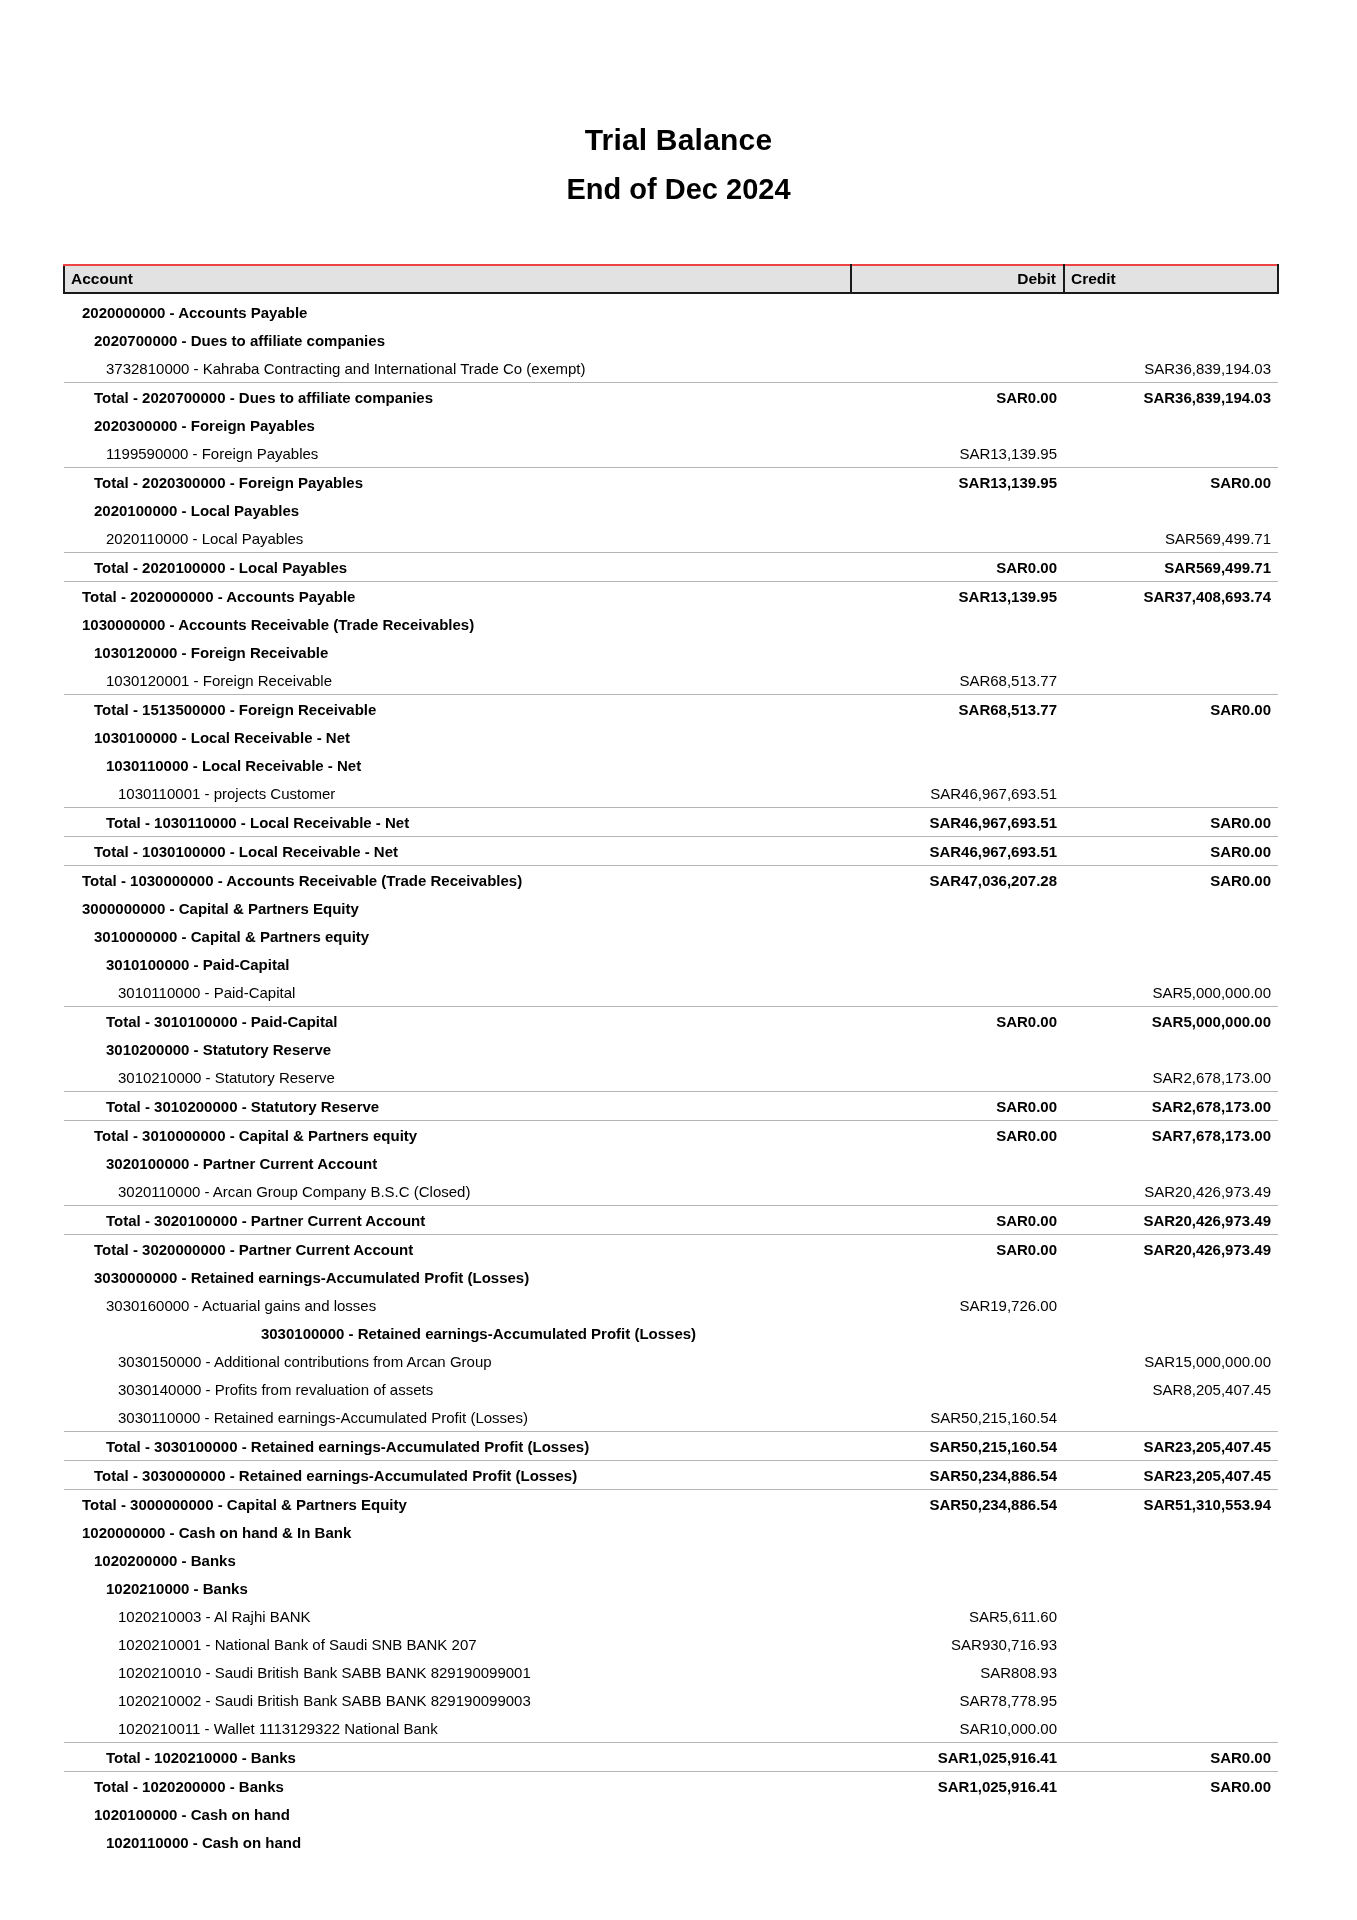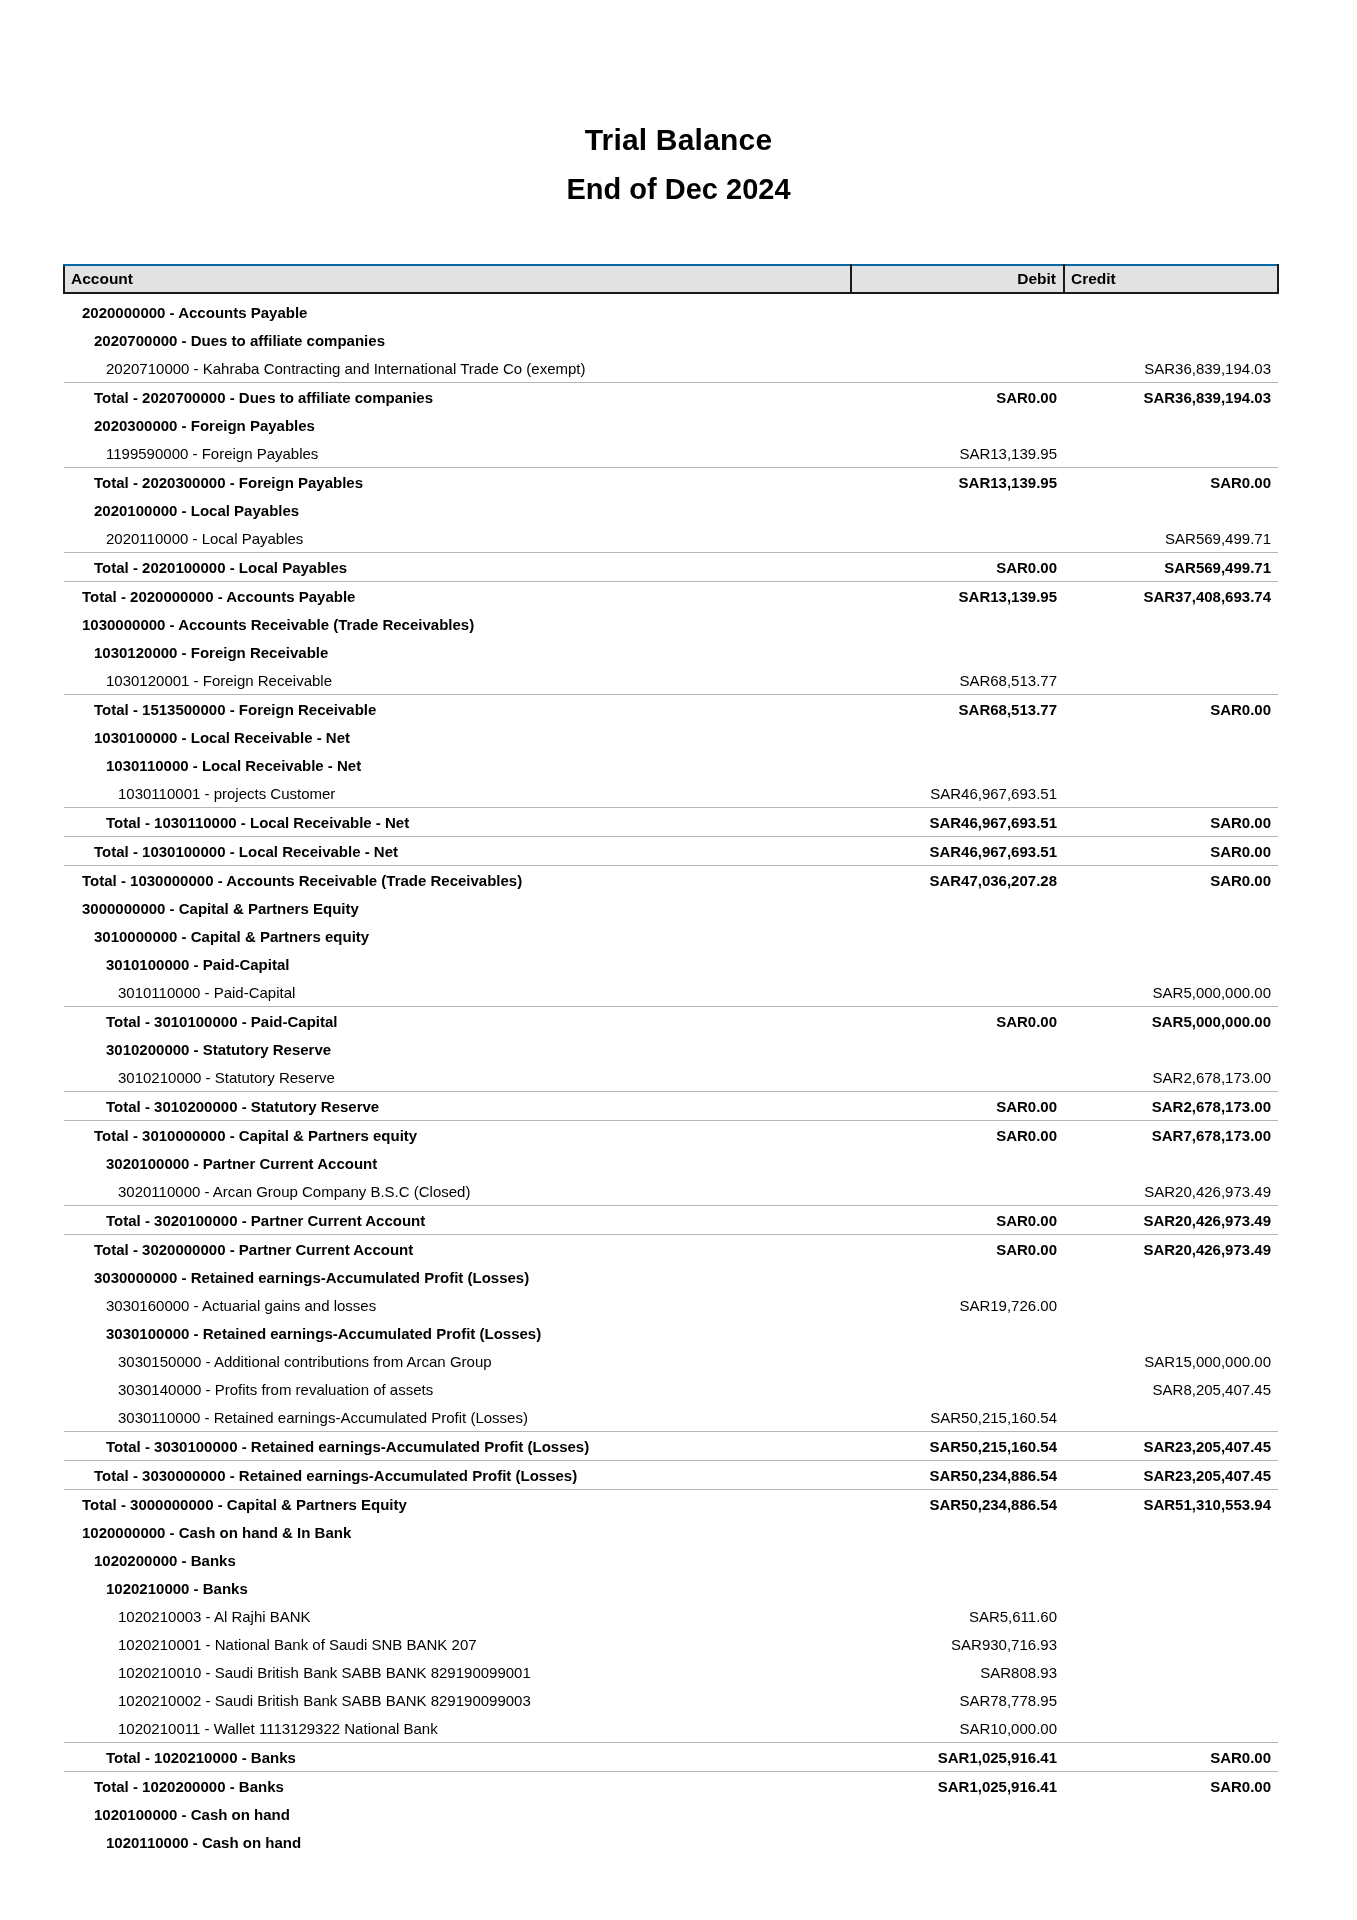--- a/index.html
+++ b/index.html
@@ -14,21 +14,21 @@
   .doc-header{padding-top:122px;text-align:center;}
   .doc-title{font-size:30px;font-weight:bold;margin:0;line-height:36px;letter-spacing:.2px;}
   .doc-subtitle{font-size:29px;font-weight:bold;margin:14px 0 0 0;line-height:34px;}
   .tb-wrap{margin:58px 0 0 63px;width:1214px;}
   table.tb{border-collapse:collapse;table-layout:fixed;width:1214px;font-size:15px;}
   .tb col.c-account{width:787px;}
   .tb col.c-debit{width:213px;}
   .tb col.c-credit{width:214px;}
   .tb thead th{
     background:#e2e2e2;
-    border-top:2px solid #0369a1;
+    border-top:2px solid #ef4444;
     border-bottom:2px solid #1a1a1a;
     height:26px;
     font-size:15.5px;
     font-weight:bold;
     padding:0 7px 0 6px;
     vertical-align:middle;
   }
   .tb thead th.h-account{text-align:left;border-left:2px solid #1a1a1a;border-right:2px solid #1a1a1a;}
   .tb thead th.h-debit{text-align:right;border-right:2px solid #1a1a1a;}
   .tb thead th.h-credit{text-align:left;border-right:2px solid #1a1a1a;}
@@ -71,21 +71,21 @@
           <td style="padding-left: 18px;">2020000000 - Accounts Payable</td>
           <td class="num"></td>
           <td class="num"></td>
         </tr>
         <tr class="b">
           <td style="padding-left: 30px;">2020700000 - Dues to affiliate companies</td>
           <td class="num"></td>
           <td class="num"></td>
         </tr>
         <tr class="">
-          <td style="padding-left: 42px;">2020710000 - Kahraba Contracting and International Trade Co (exempt)</td>
+          <td style="padding-left: 42px;">3732810000 - Kahraba Contracting and International Trade Co (exempt)</td>
           <td class="num"></td>
           <td class="num">SAR36,839,194.03</td>
         </tr>
         <tr class="b t">
           <td style="padding-left: 30px;">Total - 2020700000 - Dues to affiliate companies</td>
           <td class="num">SAR0.00</td>
           <td class="num">SAR36,839,194.03</td>
         </tr>
         <tr class="b">
           <td style="padding-left: 30px;">2020300000 - Foreign Payables</td>
@@ -241,21 +241,21 @@
           <td style="padding-left: 30px;">3030000000 - Retained earnings-Accumulated Profit (Losses)</td>
           <td class="num"></td>
           <td class="num"></td>
         </tr>
         <tr class="">
           <td style="padding-left: 42px;">3030160000 - Actuarial gains and losses</td>
           <td class="num">SAR19,726.00</td>
           <td class="num"></td>
         </tr>
         <tr class="b">
-          <td style="padding-left: 42px;">3030100000 - Retained earnings-Accumulated Profit (Losses)</td>
+          <td style="padding-left: 42px; text-align: center;">3030100000 - Retained earnings-Accumulated Profit (Losses)</td>
           <td class="num"></td>
           <td class="num"></td>
         </tr>
         <tr class="">
           <td style="padding-left: 54px;">3030150000 - Additional contributions from Arcan Group</td>
           <td class="num"></td>
           <td class="num">SAR15,000,000.00</td>
         </tr>
         <tr class="">
           <td style="padding-left: 54px;">3030140000 - Profits from revaluation of assets</td>

